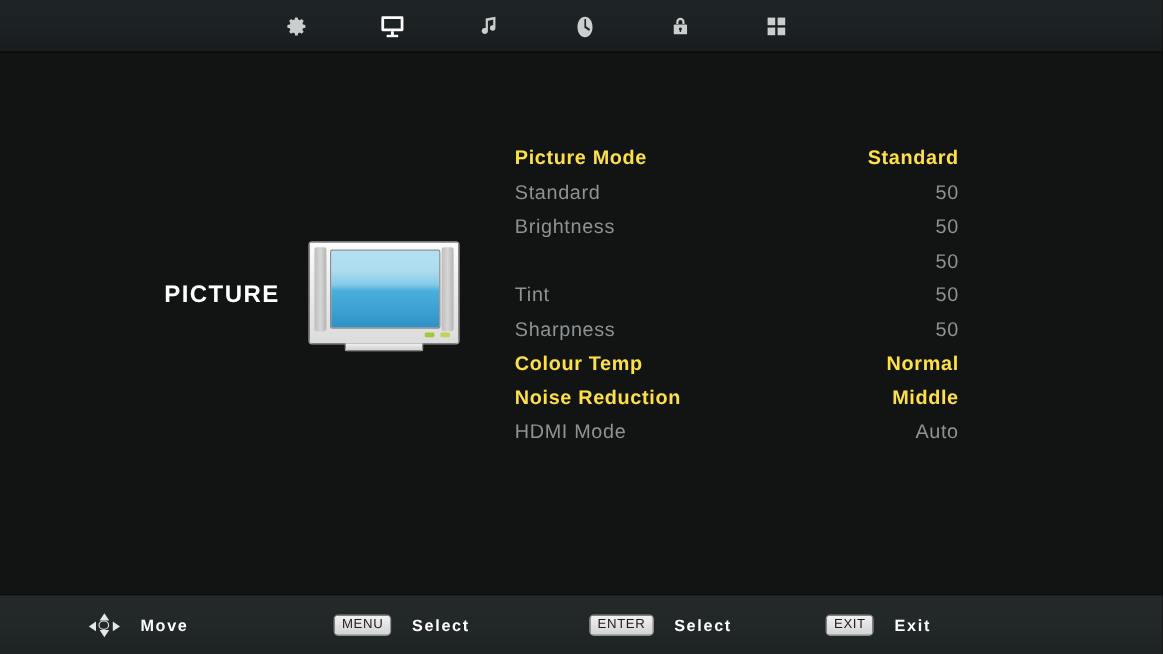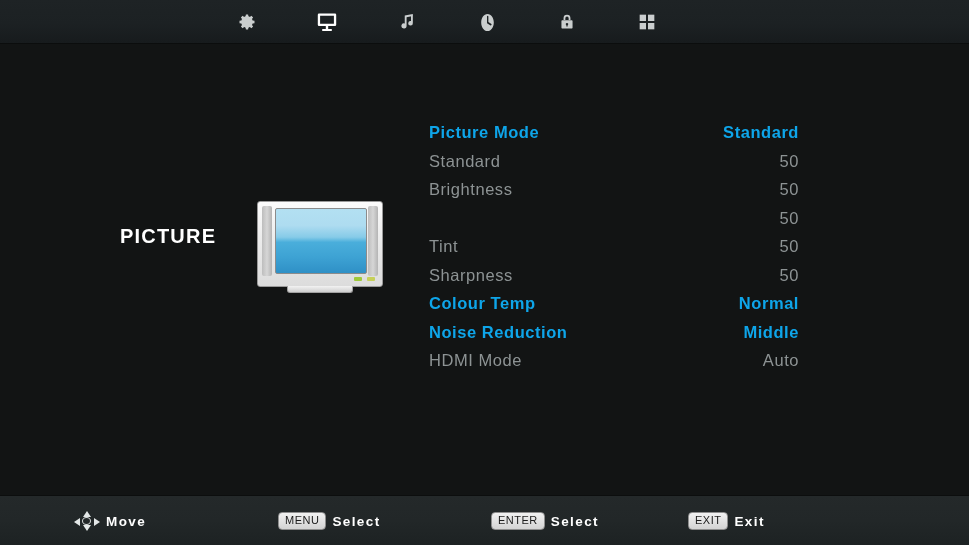--- a/index.html
+++ b/index.html
@@ -54,23 +54,23 @@
     left: 0; top: 45px;
     width: 969px;
     height: 450px;
     background: #121414;
   }
 
   
   #picture-label {
     position: absolute;
     left: 120px;
-    top: 180px;
+    top: 190px;
     width: 130px;
-    text-align: left;
+    text-align: center;
     color: #ffffff;
     font-size: 20px;
     font-weight: bold;
     letter-spacing: 1.2px;
   }
 
   
   #tv-graphic {
     position: absolute;
     left: 257px;
@@ -140,41 +140,41 @@
   }
   .srow {
     display: flex;
     align-items: baseline;
     height: 28.5px;
     font-size: 16.5px;
     letter-spacing: .55px;
   }
   .srow .slabel { flex: 0 0 285px; text-align: left; }
   .srow .svalue { flex: 1 1 auto;  text-align: right; }
-  .srow.on  { color: #0ea5e9; font-weight: bold; }
+  .srow.on  { color: #fde047; font-weight: bold; }
   .srow.off { color: #8d9394; font-weight: normal; }
 
   
   #bottombar {
     position: absolute;
     left: 0;
     top: 495px;
     width: 969px;
     height: 50px;
     background: linear-gradient(180deg,#24292a 0%, #222728 50%, #1d2223 100%);
     border-top: 1px solid #0c0e0e;
     box-sizing: border-box;
   }
   .hint {
     position: absolute;
     top: 0;
     height: 50px;
     display: flex;
     align-items: center;
-    gap: 6px;
+    gap: 17px;
     color: #ffffff;
     font-size: 13.5px;
     font-weight: bold;
     letter-spacing: 1.4px;
   }
   #hint-move   { left: 74px; }
   #hint-return { left: 278px; }
   #hint-select { left: 491px; }
   #hint-exit   { left: 688px; }
 

